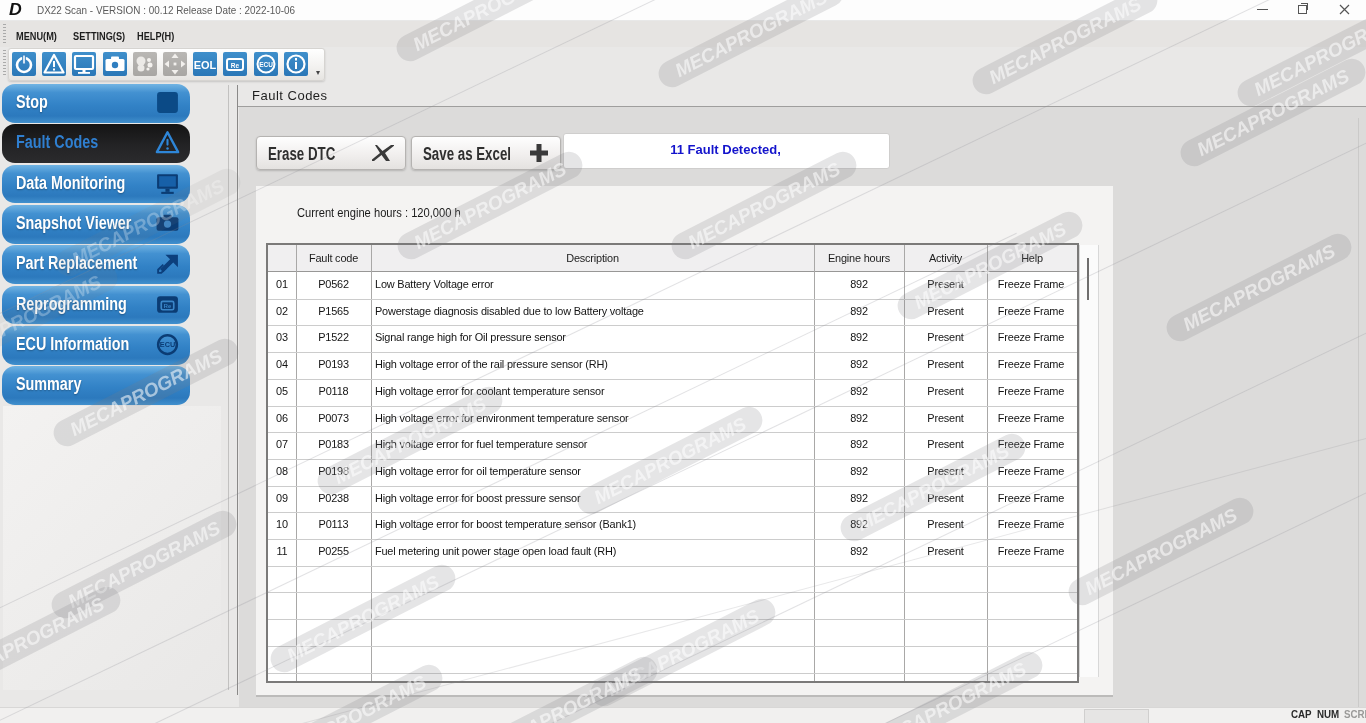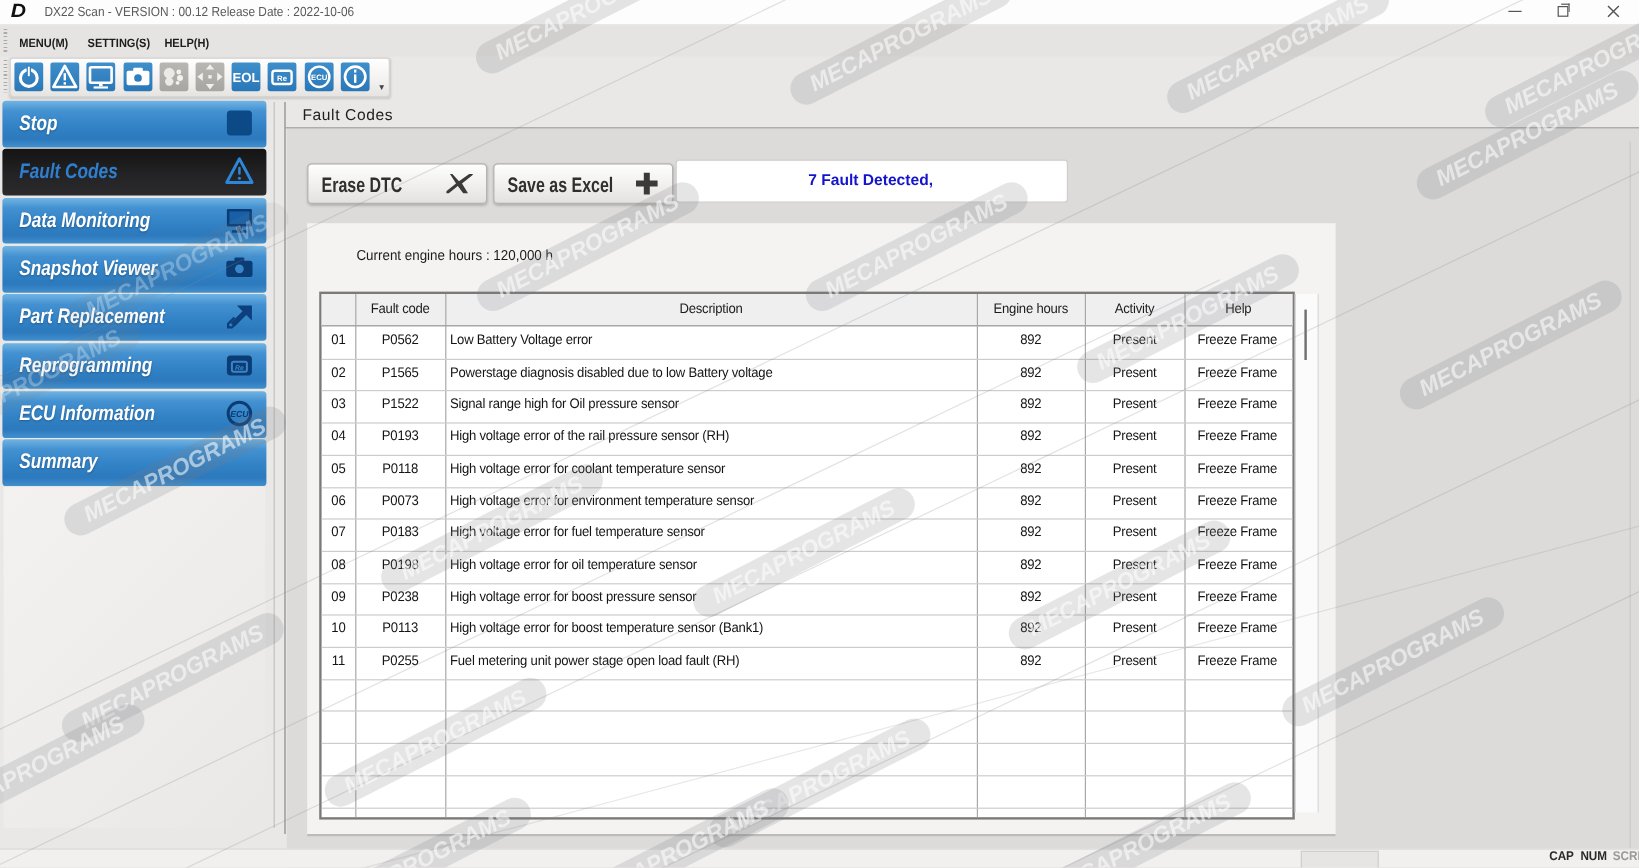--- a/index.html
+++ b/index.html
@@ -13,22 +13,22 @@
   
   #menubar{left:0;top:21px;width:1366px;height:26px;background:#e6e4e2;}
   .menuitem{top:31px;font-size:10px;font-weight:bold;color:#1c1c1c;transform:scaleX(0.92);transform-origin:left top;}
   .grip{width:3px;background:repeating-linear-gradient(180deg,#aaa 0 1px,transparent 1px 3px);}
   
   #toolstrip{left:8px;top:48px;width:315px;height:31px;background:linear-gradient(180deg,#ffffff,#f2f1ef 60%,#e6e4e1);border:1px solid #d6d4d1;border-radius:3px;box-shadow:0 1px 2px rgba(0,0,0,0.15);}
   .tico{top:52px;width:24px;height:24px;border-radius:2px;}
   .tblue{background:linear-gradient(180deg,#3f8fcb,#2a77b7);}
   .tgray{background:linear-gradient(180deg,#b9b7b4,#a8a6a3);}
   
-  .sbtn{left:2px;width:220px;height:38.5px;border-radius:3px;
-     background:linear-gradient(180deg,#71b4e3 0%,#4391d1 22%,#3282c6 55%,#2c79bd 82%,#4190cd 100%);font-style:italic;}
+  .sbtn{left:2px;width:188px;height:38.5px;border-radius:13px;
+     background:linear-gradient(180deg,#71b4e3 0%,#4391d1 22%,#3282c6 55%,#2c79bd 82%,#4190cd 100%);}
   .sbtn .lbl{position:absolute;left:14px;top:8px;font-size:17.5px;font-weight:bold;color:#fff;text-shadow:0 1px 2px rgba(0,0,0,0.3);transform:scaleX(0.82);transform-origin:left top;white-space:nowrap;}
   .ssel{background:linear-gradient(180deg,#141414 0%,#232325 55%,#2b2b2d 100%);}
   .ssel .lbl{color:#2f7fd0;text-shadow:none;}
   #sidegray{left:3px;top:406px;width:218px;height:284px;background:linear-gradient(135deg,#f3f2f1,#e9e8e7);}
   
   #rightbg{left:239px;top:107px;width:1127px;height:616px;background:#dcdbda;}
   #tabname{left:252px;top:88px;font-size:13px;color:#1e1e1e;letter-spacing:0.5px;}
   #tabline{left:238px;top:106px;width:1128px;height:1px;background:#9f9e9d;}
   .vline{width:1px;background:#b0afae;}
   .btn{top:136px;height:32px;border:1px solid #b5b3b1;border-radius:4px;
@@ -206,21 +206,21 @@
     <path d="M3 1 L10 7 L17 1 L21 1 L13 9 L20 17 L16 17 L10 11 L4 17 L0 17 L8 9 L1 1 Z" fill="#3a3a3a" transform="skewX(-14)" transform-origin="11 9"></path>
   </svg>
 </div>
 <div class="abs btn" style="left:411px;width:148px;">
   <span class="t" style="left:11px;">Save as Excel</span>
   <svg style="position:absolute;left:116px;top:5px;" width="22" height="22" viewBox="0 0 22 22">
     <path d="M8.5 2 H13.5 V8.5 H20 V13.5 H13.5 V20 H8.5 V13.5 H2 V8.5 H8.5 Z" fill="#3a3a3a"></path>
   </svg>
 </div>
 <div class="abs" id="faultbox"></div>
-<div class="abs" id="faulttxt">7 Fault Detected,</div>
+<div class="abs" id="faulttxt">11 Fault Detected,</div>
 <div class="abs" id="panel"></div>
 <div class="abs" id="cehours">Current engine hours&nbsp;:&nbsp;120,000 h</div>
 
 <div class="abs" id="tbl">
     <div id="tblinner">
       <div class="hrow"></div>
       <div class="hcell" style="left:28px;width:75px;">Fault code</div>
       <div class="hcell" style="left:103px;width:443px;">Description</div>
       <div class="hcell" style="left:546px;width:90px;">Engine hours</div>
       <div class="hcell" style="left:636px;width:83px;">Activity</div>

